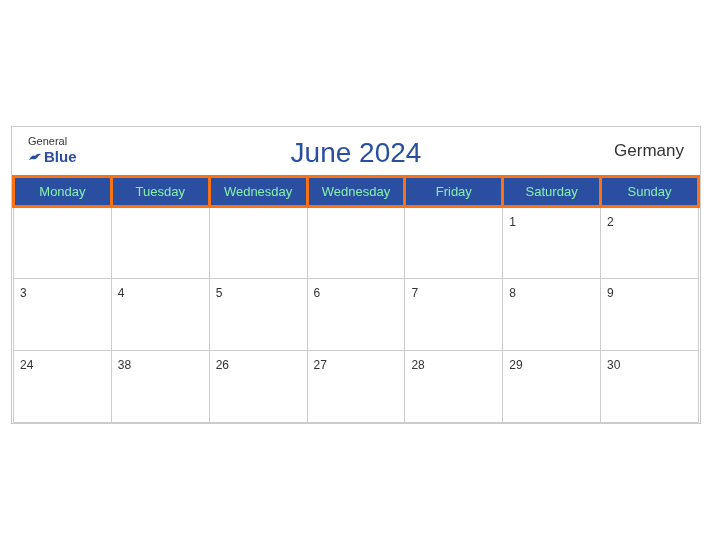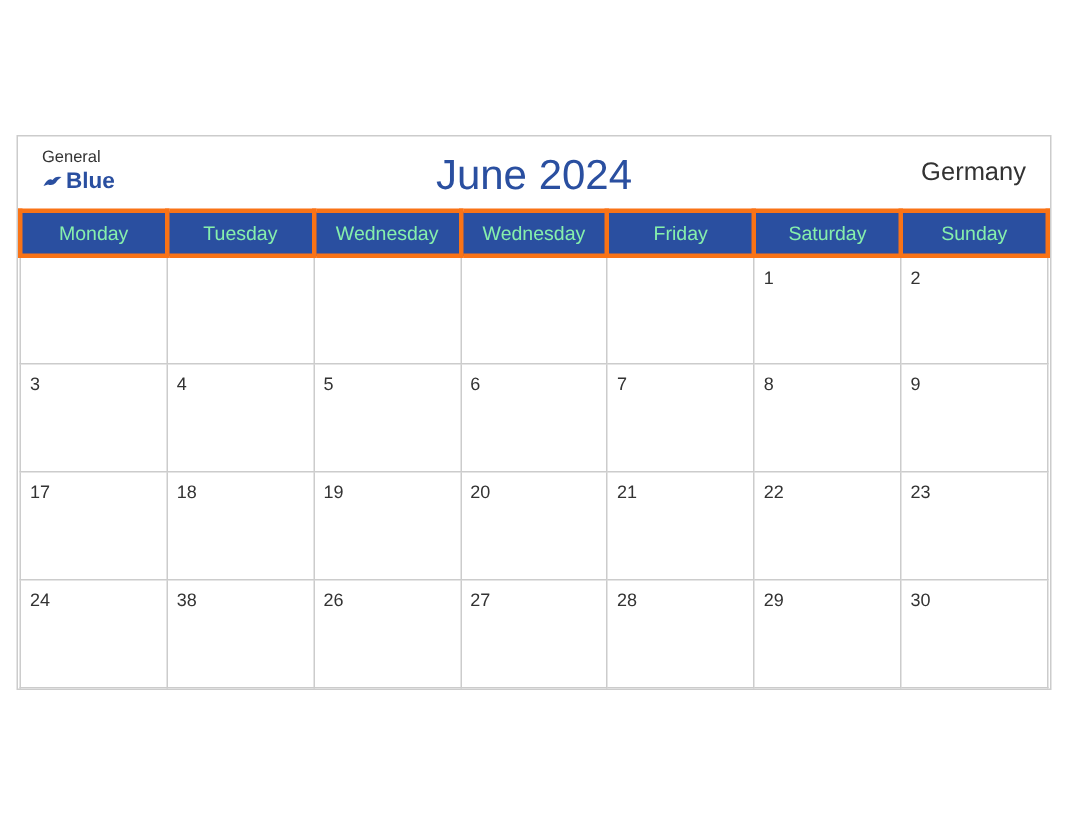--- a/index.html
+++ b/index.html
@@ -149,29 +149,20 @@
         <tr>
           <td><span class="day-number">3</span></td>
           <td><span class="day-number">4</span></td>
           <td><span class="day-number">5</span></td>
           <td><span class="day-number">6</span></td>
           <td><span class="day-number">7</span></td>
           <td class="weekend-col"><span class="day-number">8</span></td>
           <td class="weekend-col"><span class="day-number">9</span></td>
         </tr>
         <tr>
-          <td><span class="day-number">17</span></td>
-          <td><span class="day-number">18</span></td>
-          <td><span class="day-number">19</span></td>
-          <td><span class="day-number">20</span></td>
-          <td><span class="day-number">21</span></td>
-          <td class="weekend-col"><span class="day-number">22</span></td>
-          <td class="weekend-col"><span class="day-number">23</span></td>
-        </tr>
-        <tr>
           <td><span class="day-number">24</span></td>
           <td><span class="day-number">38</span></td>
           <td><span class="day-number">26</span></td>
           <td><span class="day-number">27</span></td>
           <td><span class="day-number">28</span></td>
           <td class="weekend-col"><span class="day-number">29</span></td>
           <td class="weekend-col"><span class="day-number">30</span></td>
         </tr>
       </tbody>
   </table>

